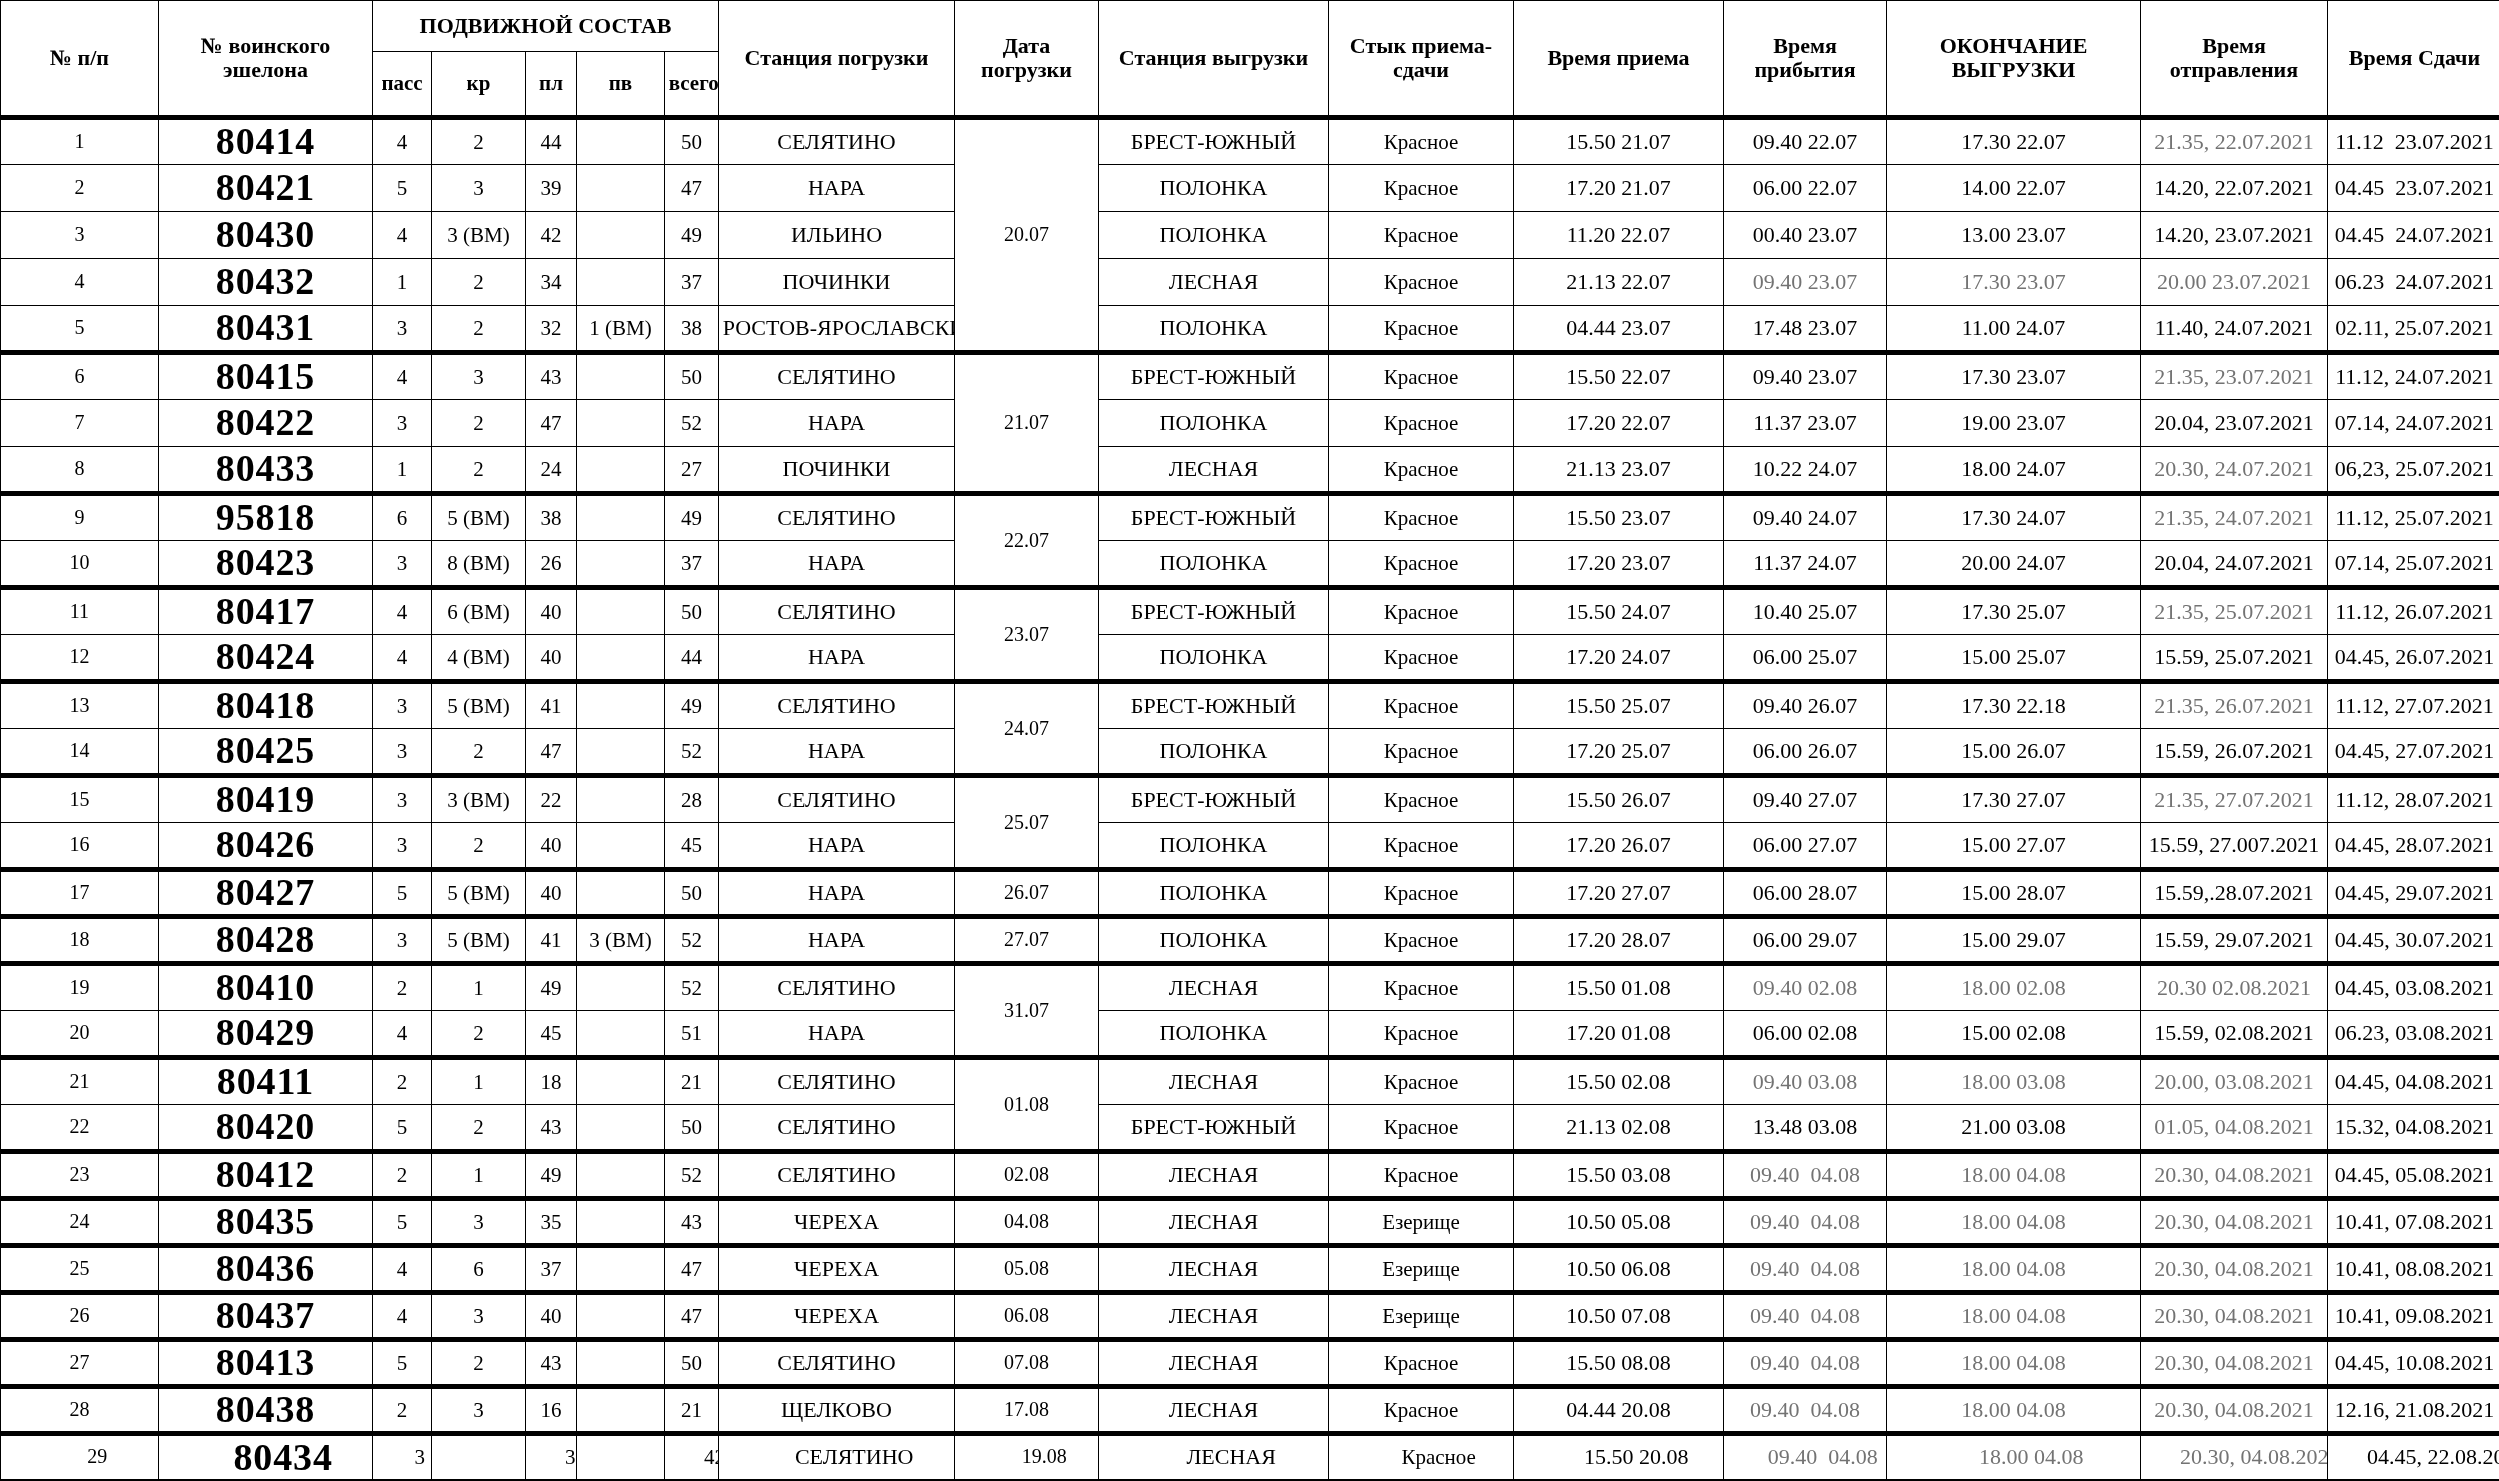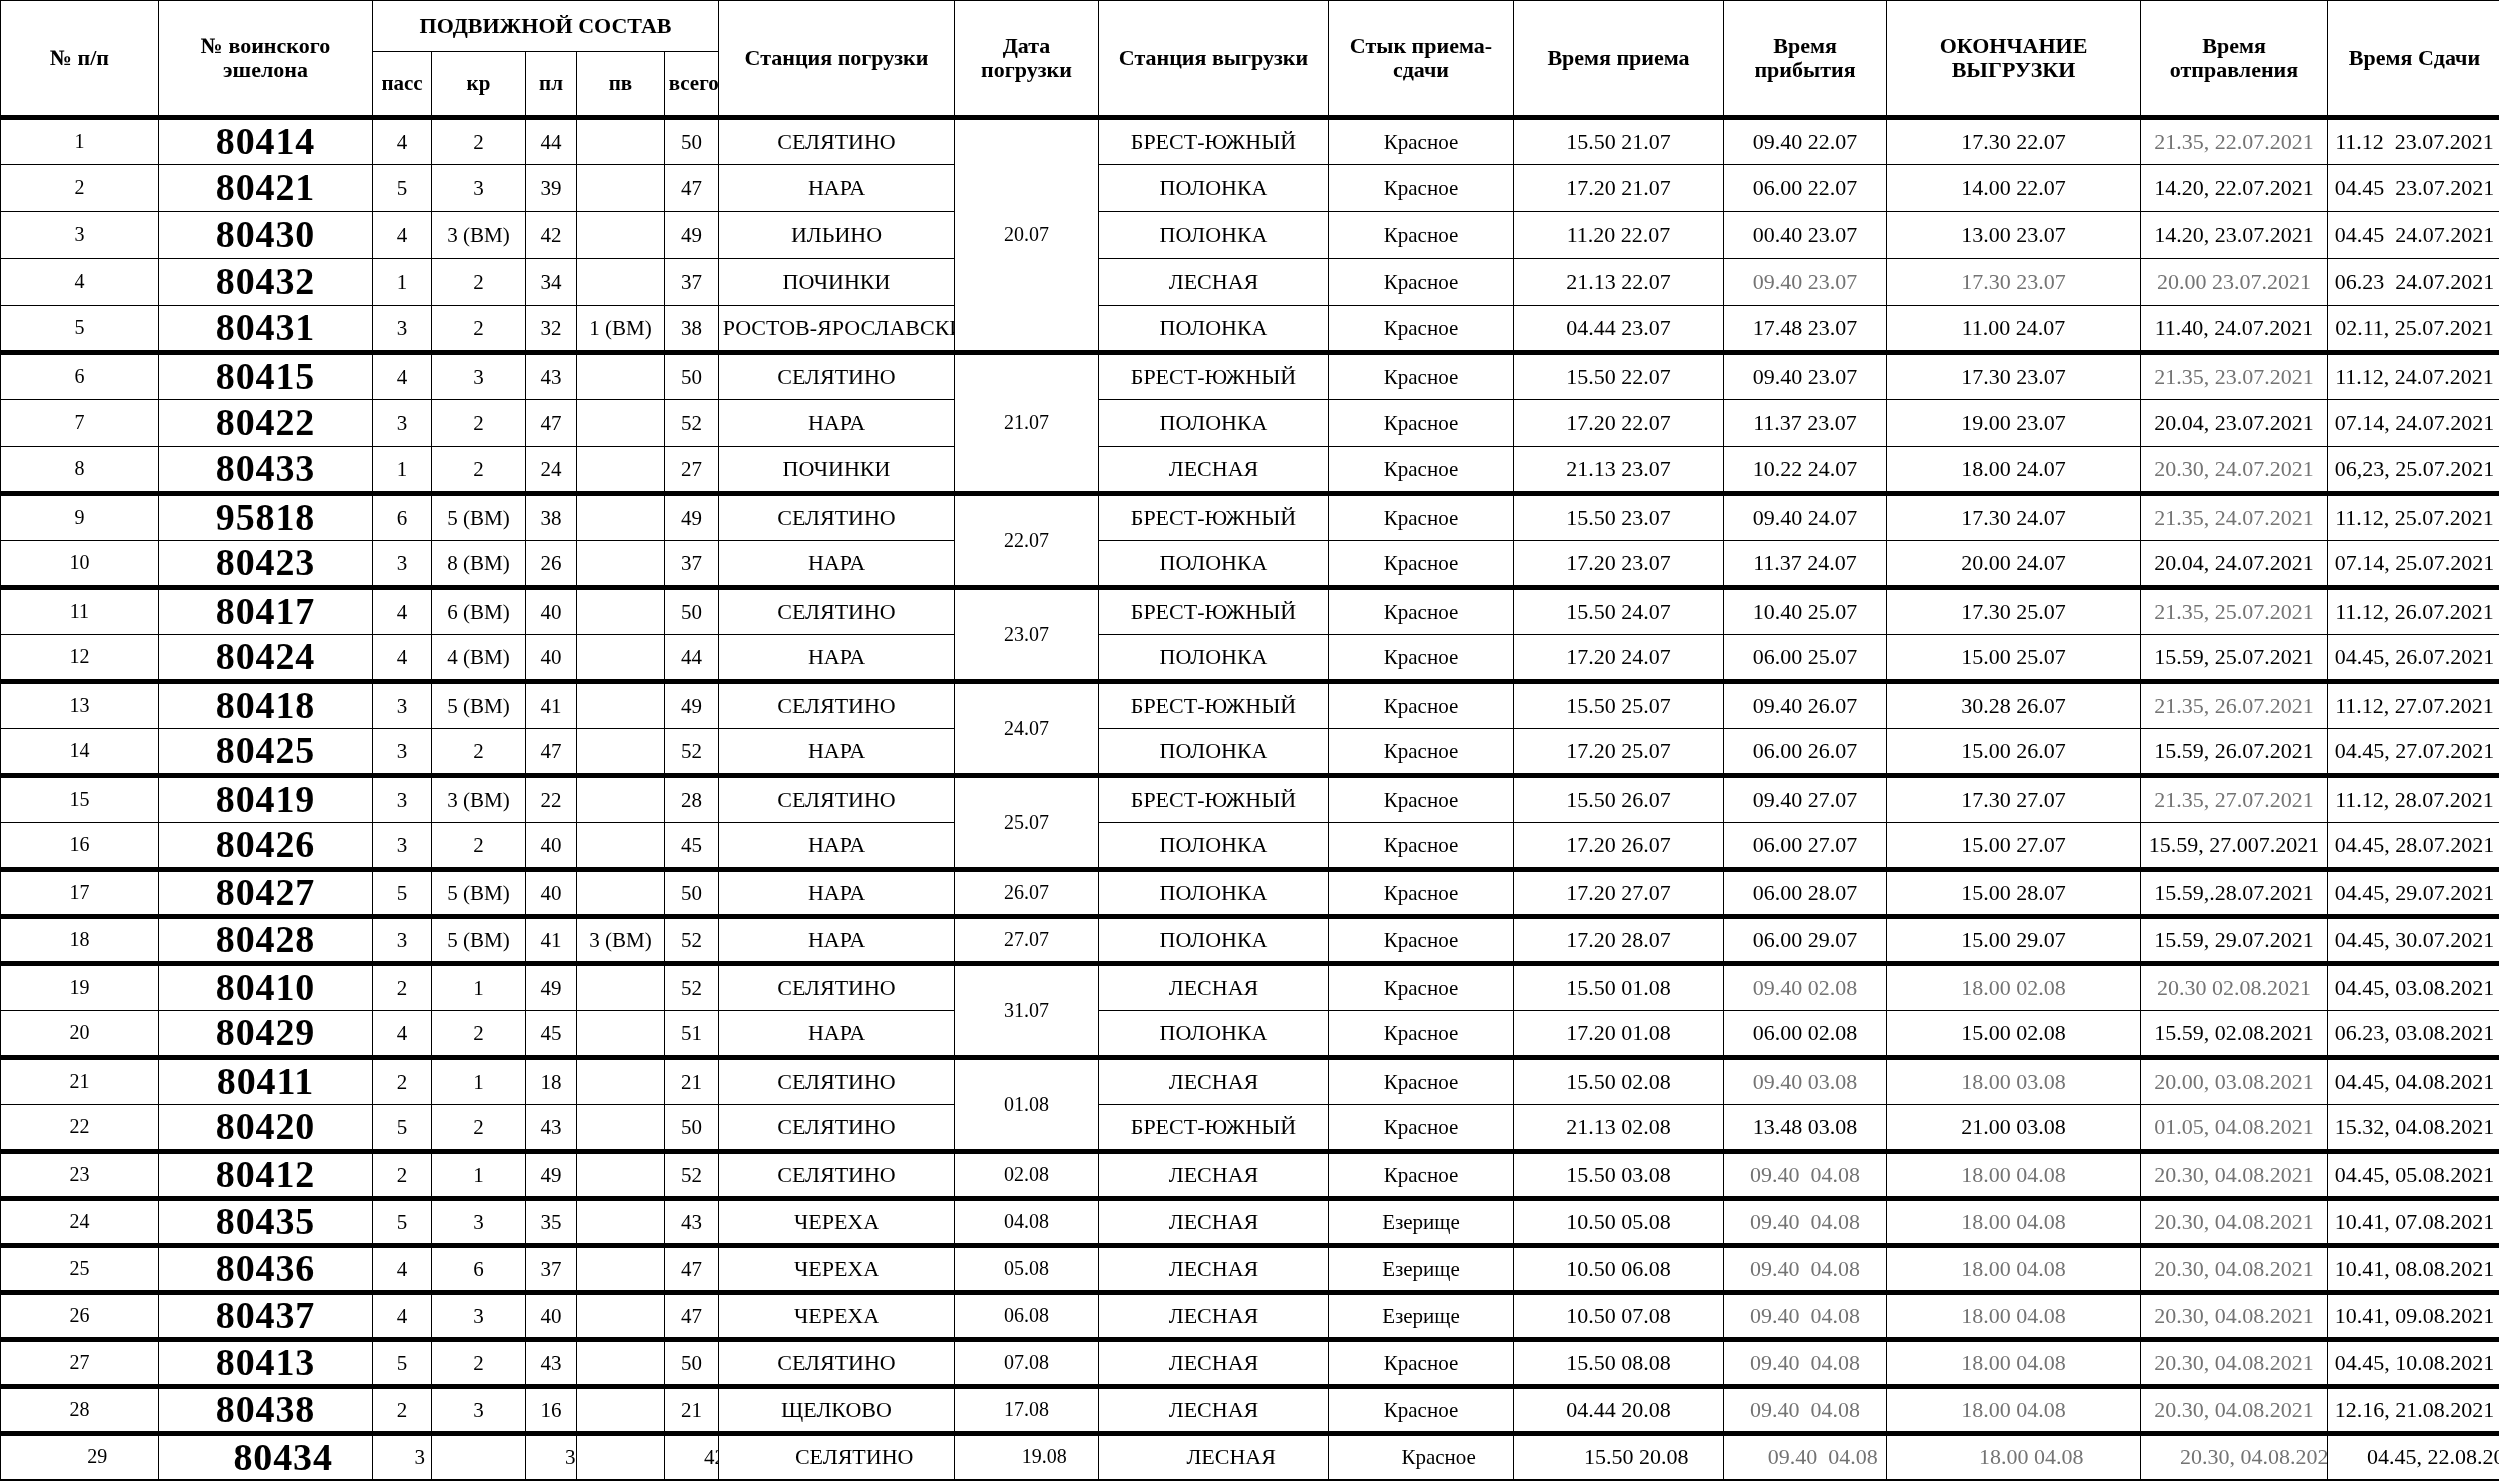--- a/index.html
+++ b/index.html
@@ -300,21 +300,21 @@
           <td class="c-rs">5 (ВМ)</td>
           <td class="c-rs">41</td>
           <td class="c-rs"></td>
           <td class="c-rs">49</td>
           <td class="c-st">СЕЛЯТИНО</td>
           <td rowspan="2" class="c-date">24.07</td>
           <td class="c-st">БРЕСТ-ЮЖНЫЙ</td>
           <td class="c-jn">Красное</td>
           <td class="c-time">15.50 25.07</td>
           <td class="c-time">09.40 26.07</td>
-          <td class="c-time">30.28 26.07</td>
+          <td class="c-time">17.30 22.18</td>
           <td class="c-time red">21.35, 26.07.2021</td>
           <td class="c-time">11.12, 27.07.2021</td>
         </tr>
         <tr>
           <td class="c-num">14</td>
           <td class="c-ech">80425</td>
           <td class="c-rs">3</td>
           <td class="c-rs">2</td>
           <td class="c-rs">47</td>
           <td class="c-rs"></td>

